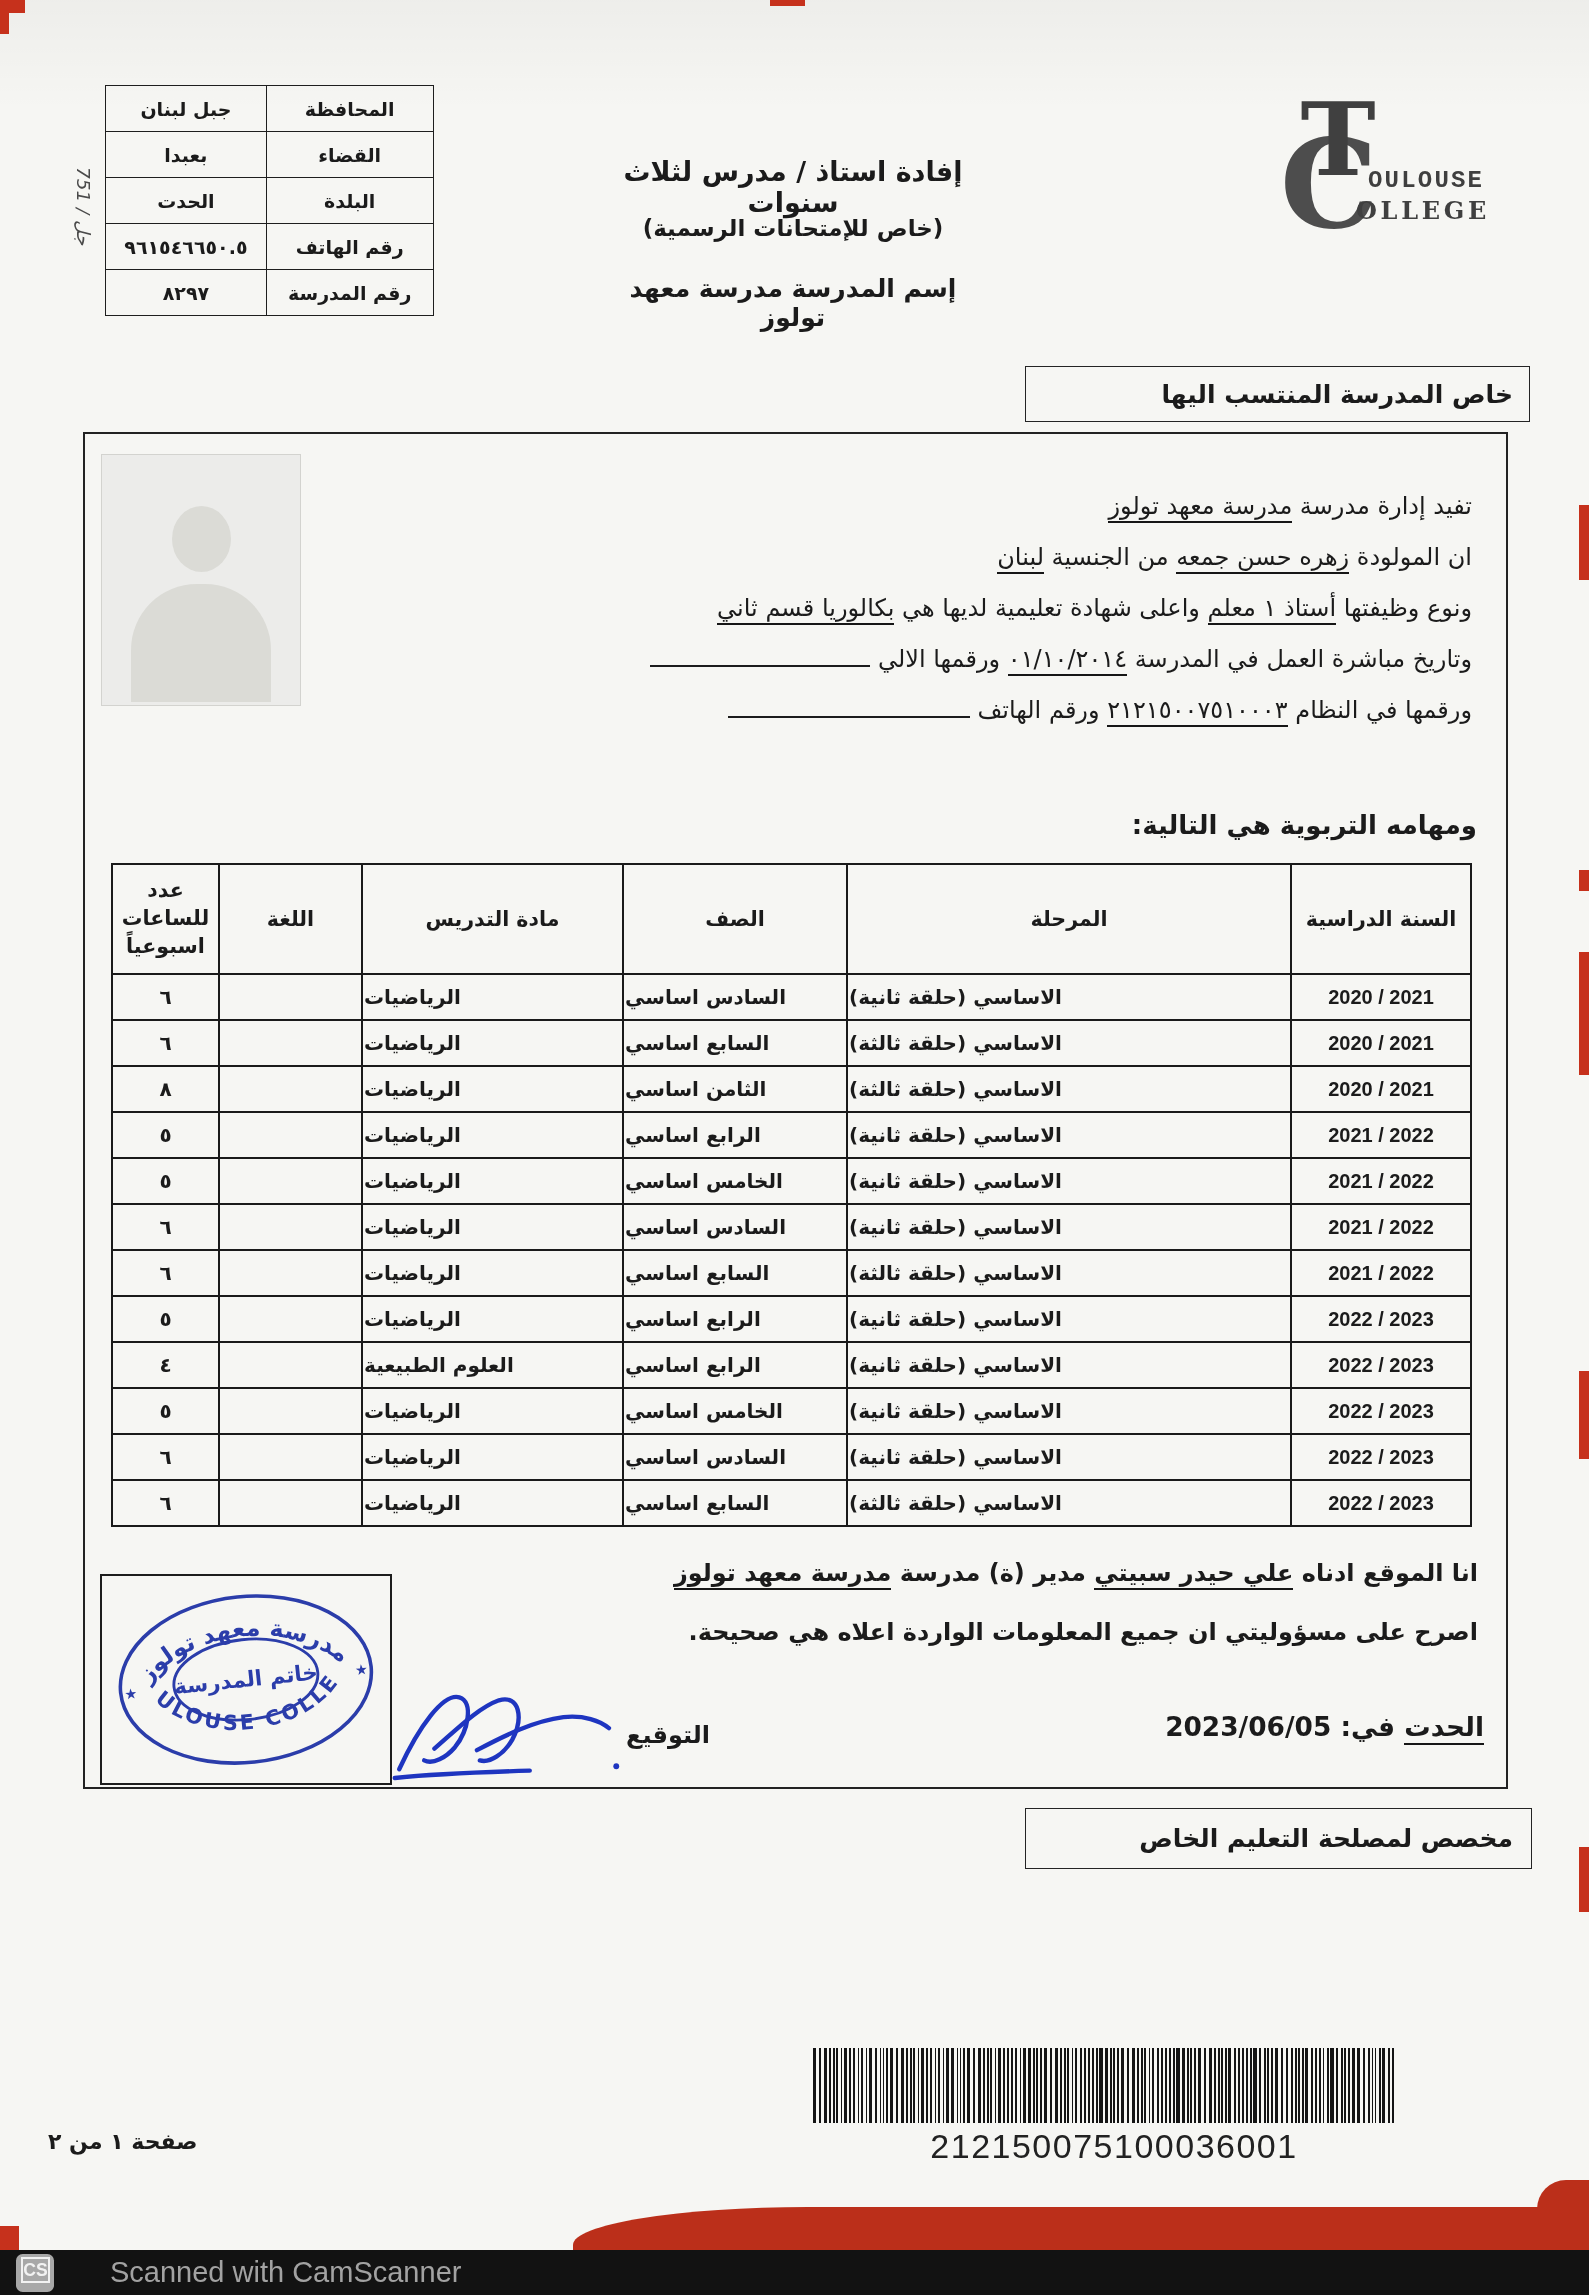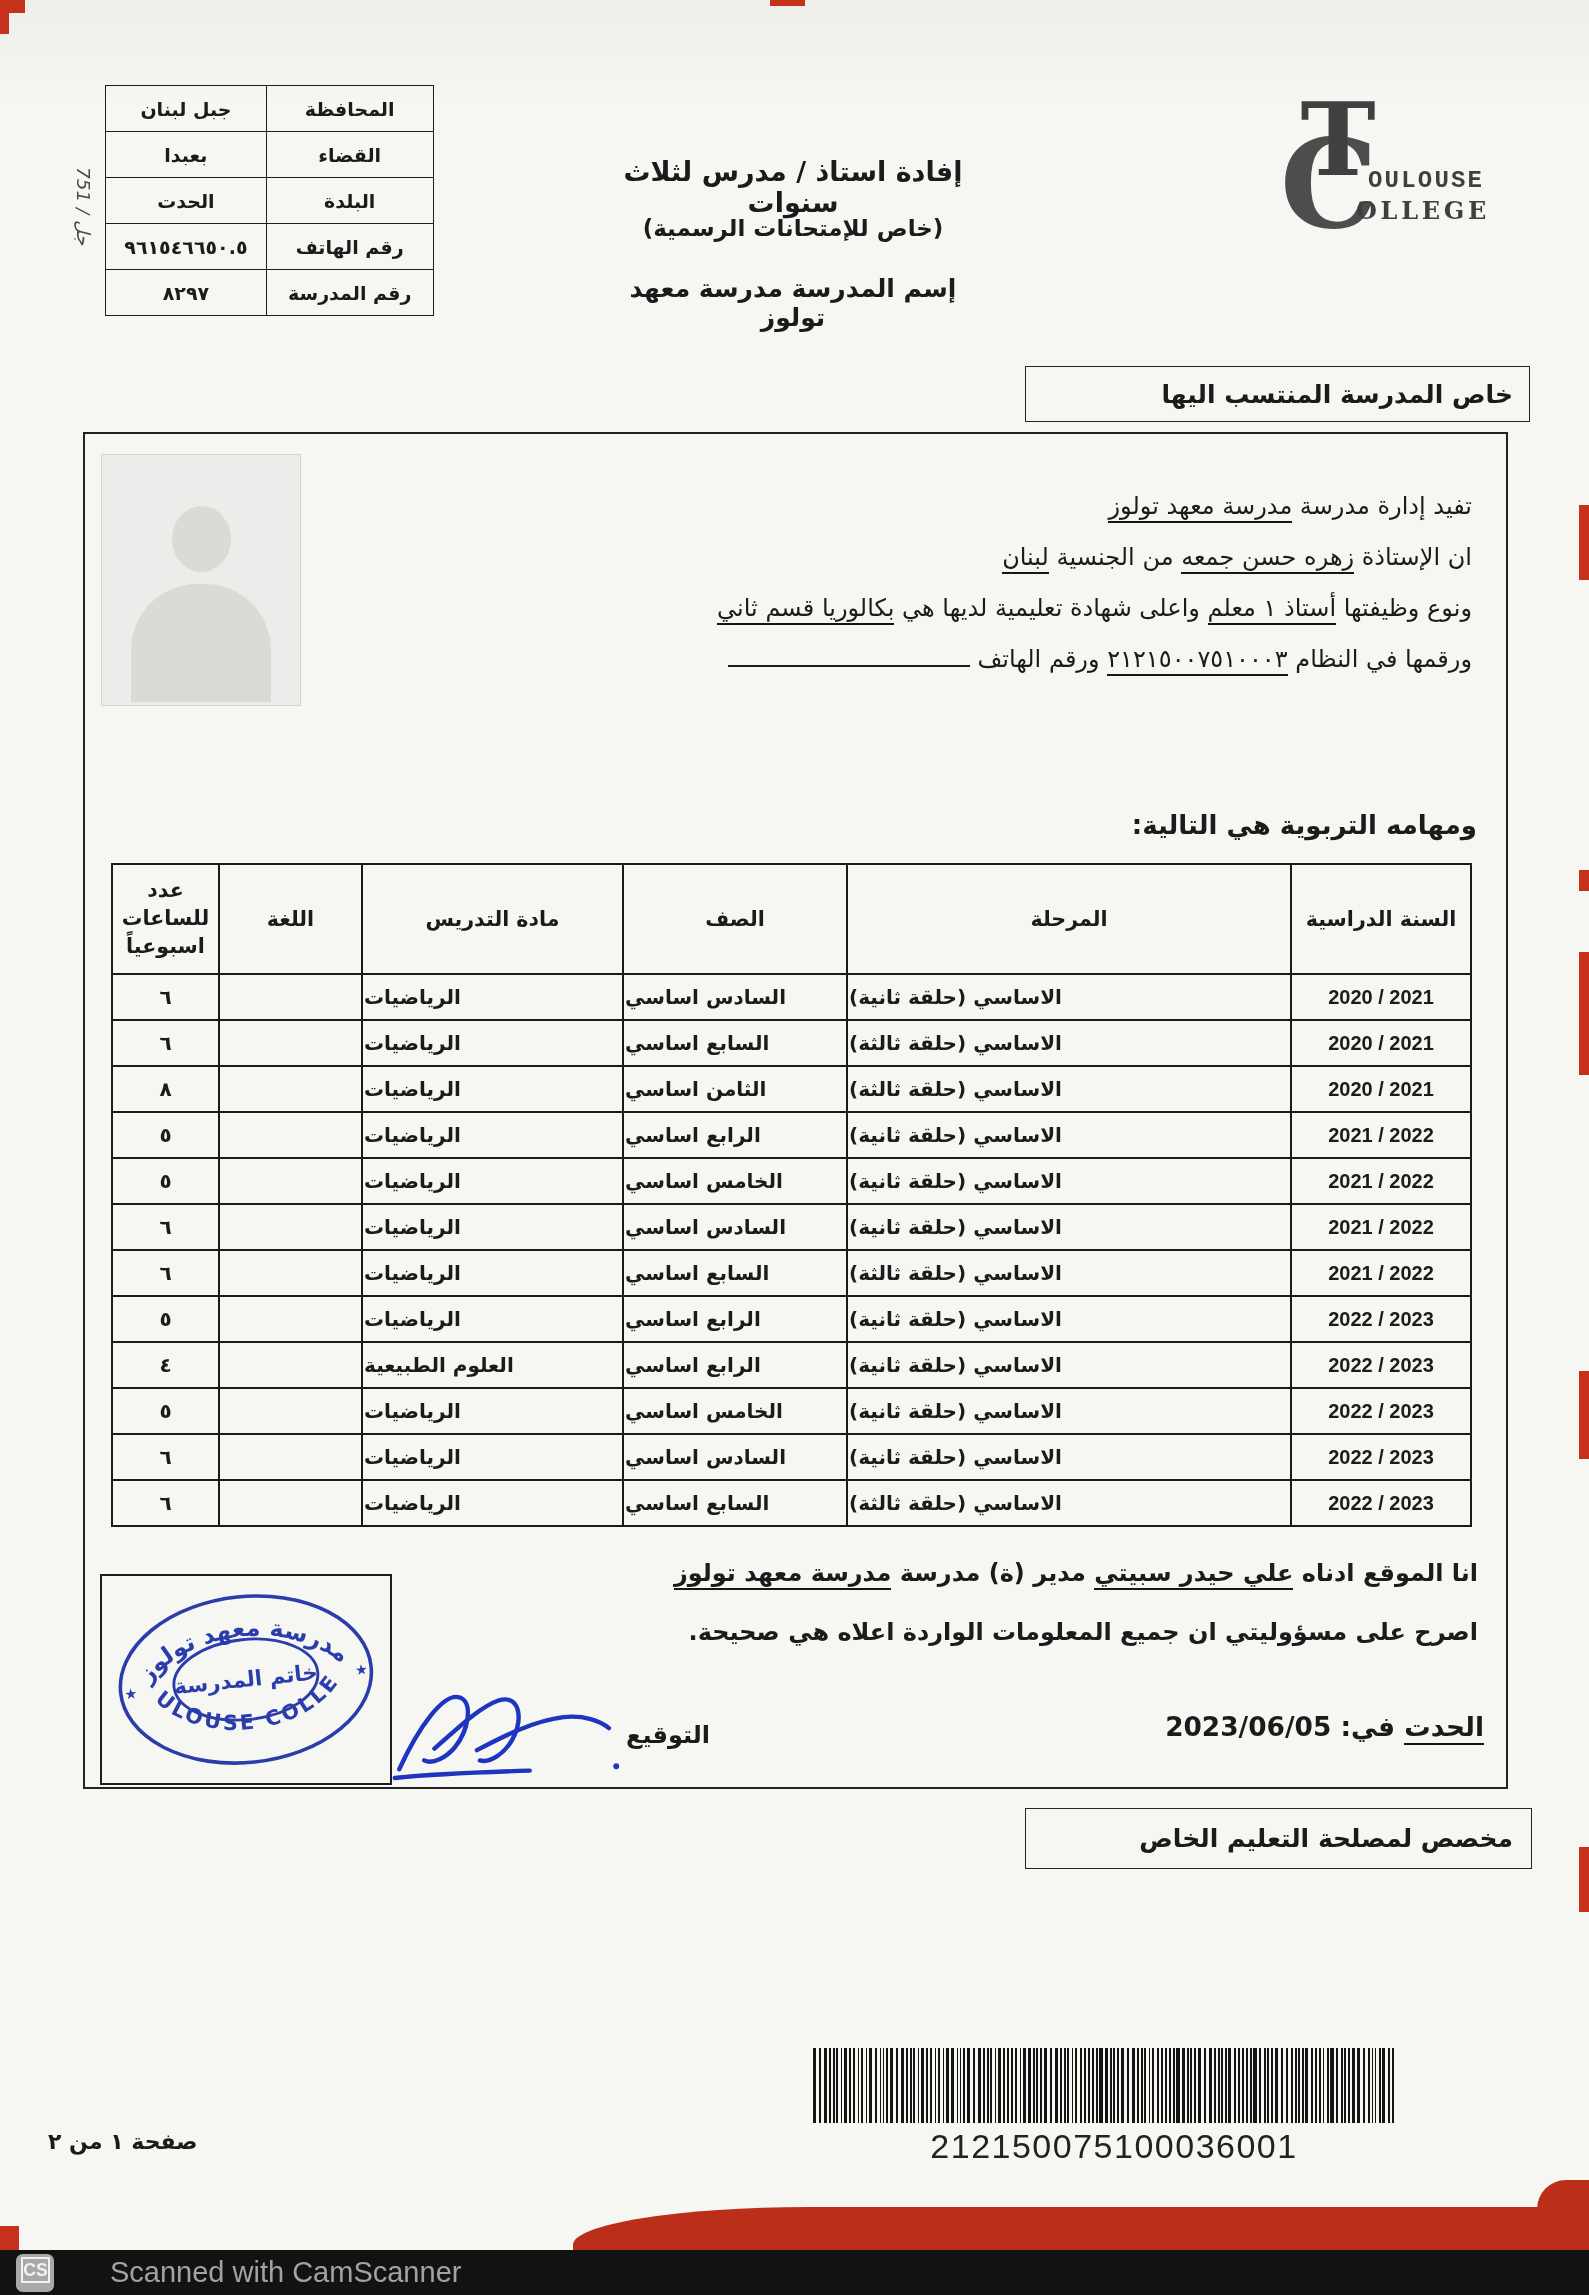--- a/index.html
+++ b/index.html
@@ -152,22 +152,23 @@
 
   <div class="main-box">
 
     <div class="photo">
       <div class="sil-head"></div>
       <div class="sil-body"></div>
     </div>
 
     <div class="cert-lines" id="cert-lines">
         <div class="cert-line"><span>تفيد إدارة مدرسة </span><span class="u">مدرسة معهد تولوز</span></div>
-        <div class="cert-line"><span>ان الإستاذة </span><span class="u">زهره حسن جمعه</span><span> من الجنسية </span><span class="u">لبنان</span></div>
+        <div class="cert-line"><span>ان المولودة </span><span class="u">زهره حسن جمعه</span><span> من الجنسية </span><span class="u">لبنان</span></div>
         <div class="cert-line"><span>ونوع وظيفتها </span><span class="u">أستاذ ١ معلم</span><span> واعلى شهادة تعليمية لديها هي </span><span class="u">بكالوريا قسم ثاني</span></div>
+        <div class="cert-line"><span>وتاريخ مباشرة العمل في المدرسة </span><span class="u">٠١/١٠/٢٠١٤</span><span> ورقمها الالي </span><span class="blank" style="width: 220px;"></span></div>
         <div class="cert-line"><span>ورقمها في النظام </span><span class="u">٢١٢١٥٠٠٧٥١٠٠٠٣</span><span> ورقم الهاتف </span><span class="blank" style="width: 242px;"></span></div>
       </div>
 
     <div class="duties-heading">ومهامه التربوية هي التالية:</div>
 
     <table class="duties" id="duties">
       <colgroup>
         <col class="c-year">
           <col class="c-stage">
           <col class="c-class">

